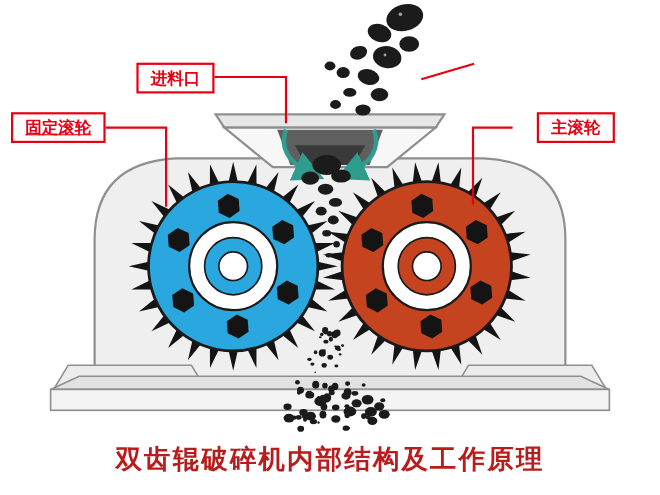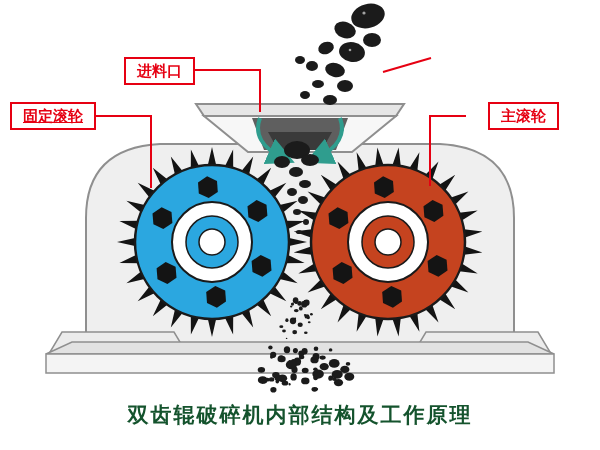--- a/index.html
+++ b/index.html
@@ -25,23 +25,23 @@
     line-height:1.2;
     padding:3px 11px;
     white-space:nowrap;
     z-index:5;
   }
   .title {
     position:absolute;
     left:0; right:0;
     top:401px;
     text-align:center;
-    font-size:21px;
+    font-size:24px;
     font-weight:bold;
-    color:#14532d;
+    color:#b91c1c;
     letter-spacing:2px;
     z-index:5;
   }
 </style>
 </head>
 <body>
 
 <div class="stage">
 
   <svg class="scene" viewBox="0 0 600 450">

